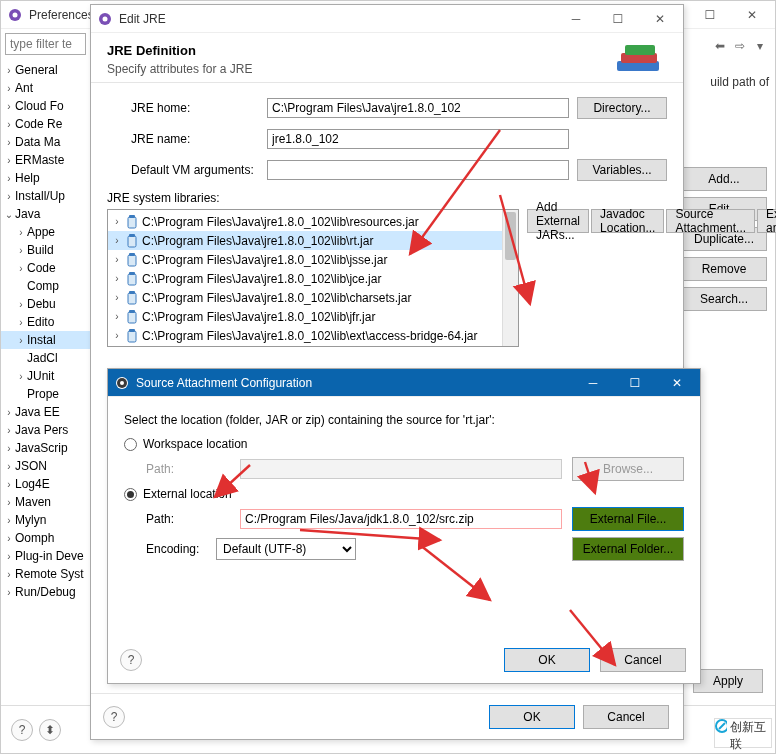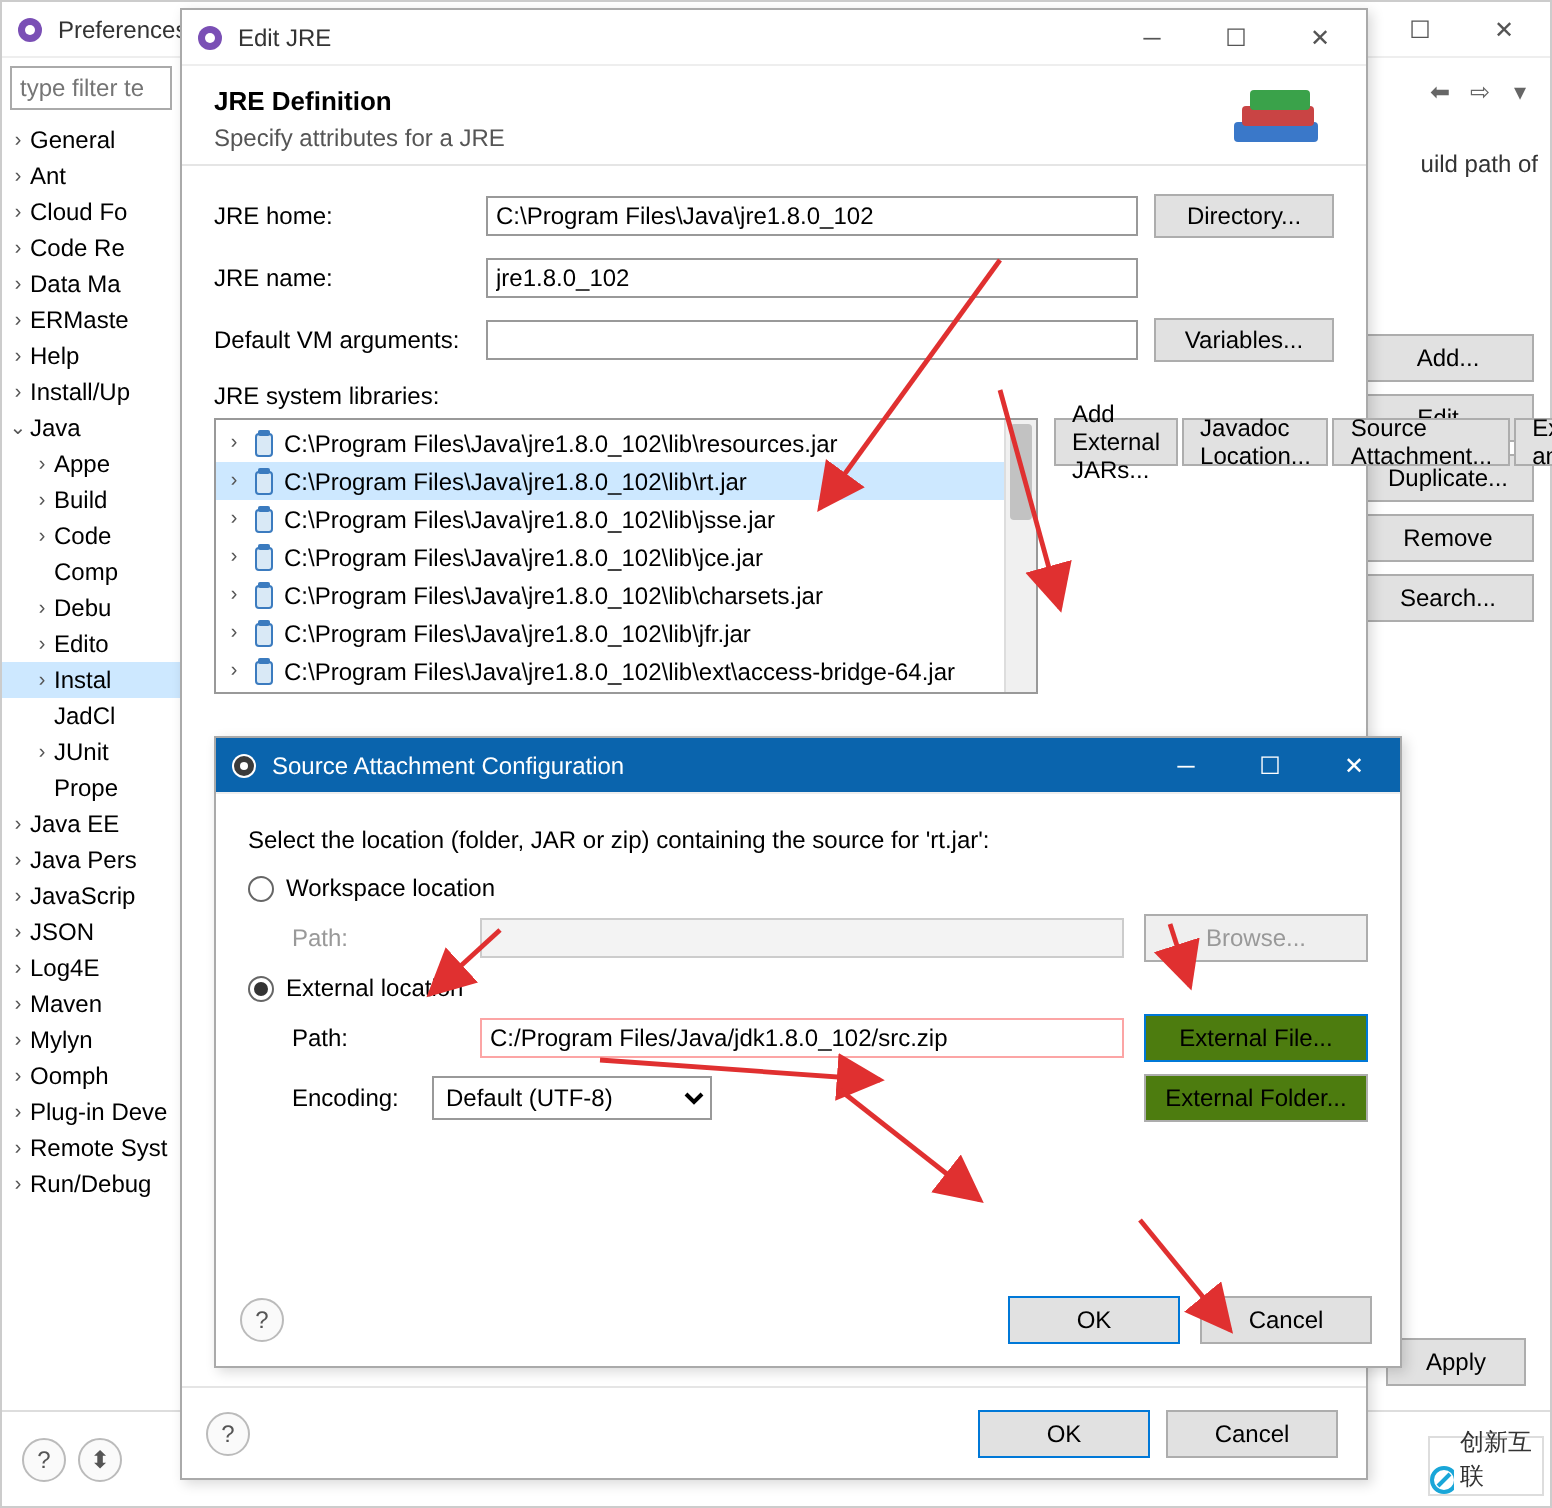--- a/index.html
+++ b/index.html
@@ -31,21 +31,21 @@
 #apply-btn { position:absolute; right:12px; bottom:60px; }
 
 
 #w-edit { left: 90px; top: 4px; width: 594px; height: 736px; }
 .edit-head { padding: 10px 16px 6px 16px; position:relative; border-bottom:1px solid #e5e5e5; }
 .edit-head h1 { font-size:13px; font-weight:bold; margin:0 0 4px 0; }
 .edit-head .sub { color:#555; }
 .books-icon { position:absolute; right:16px; top:8px; }
 .edit-body { padding: 14px 16px; }
 .form-row { display:flex; align-items:center; margin-bottom:10px; gap:8px; }
-.form-row label { width: 128px; }
+.form-row label { width: 128px; margin-left: 24px; }
 .form-row input[type=text] { flex:1; height:20px; border:1px solid #999; padding:0 4px; background:#fff; }
 .form-row .side-btn { width:90px; height:22px; border:1px solid #adadad; background:#e1e1e1; display:flex; align-items:center; justify-content:center; }
 .lib-label { margin: 4px 0 4px 0; }
 .lib-panel { display:flex; gap:8px; }
 .lib-list { flex:1; height: 138px; border:1px solid #999; overflow:hidden; position:relative; background:#fff; }
 .lib-list-inner { padding:2px 0; }
 .lib-row { display:flex; align-items:center; height:19px; padding-left:4px; gap:3px; white-space:nowrap; }
 .lib-row.sel { background:#cde8ff; }
 .lib-row .exp { width:10px; text-align:center; color:#555; font-size:10px; }
 .jar-icon { width:14px; height:14px; display:inline-flex; align-items:center; justify-content:center; }
@@ -80,21 +80,21 @@
 .sac-bottom { position:absolute; left:0; right:0; bottom:0; height:46px; display:flex; align-items:center; justify-content:flex-end; gap:10px; padding:0 14px; }
 .sac-bottom .btn { width:86px; justify-content:center; }
 
 
 .arrow-svg { position:absolute; left:0; top:0; pointer-events:none; }
 
 .mini-toolbar { position:absolute; right:6px; top:36px; display:flex; gap:2px; align-items:center; }
 .mini-ico { width:18px; height:18px; display:flex; align-items:center; justify-content:center; color:#666; }
 .buildpath-txt { position:absolute; right:6px; top:74px; color:#333; }
 
-.logo-badge { position:absolute; right:4px; bottom:6px; width:58px; height:30px; background:#fff; border:1px solid #ddd; display:flex; align-items:flex-end; justify-content:center; font-size:9px; color:#333; z-index:60; }
+.logo-badge { position:absolute; right:4px; bottom:6px; width:58px; height:30px; background:#fff; border:1px solid #ddd; display:flex; align-items:flex-start; justify-content:center; font-size:9px; color:#333; z-index:60; }
 </style>
 </head>
 <body>
 
 <div id="w-pref" class="window">
   <div class="titlebar">
     <span class="icon">
       <svg width="14" height="14">
           <circle cx="7" cy="7" r="6" fill="#7a4fb5"></circle>
           <circle cx="7" cy="7" r="2.5" fill="#fff"></circle>

